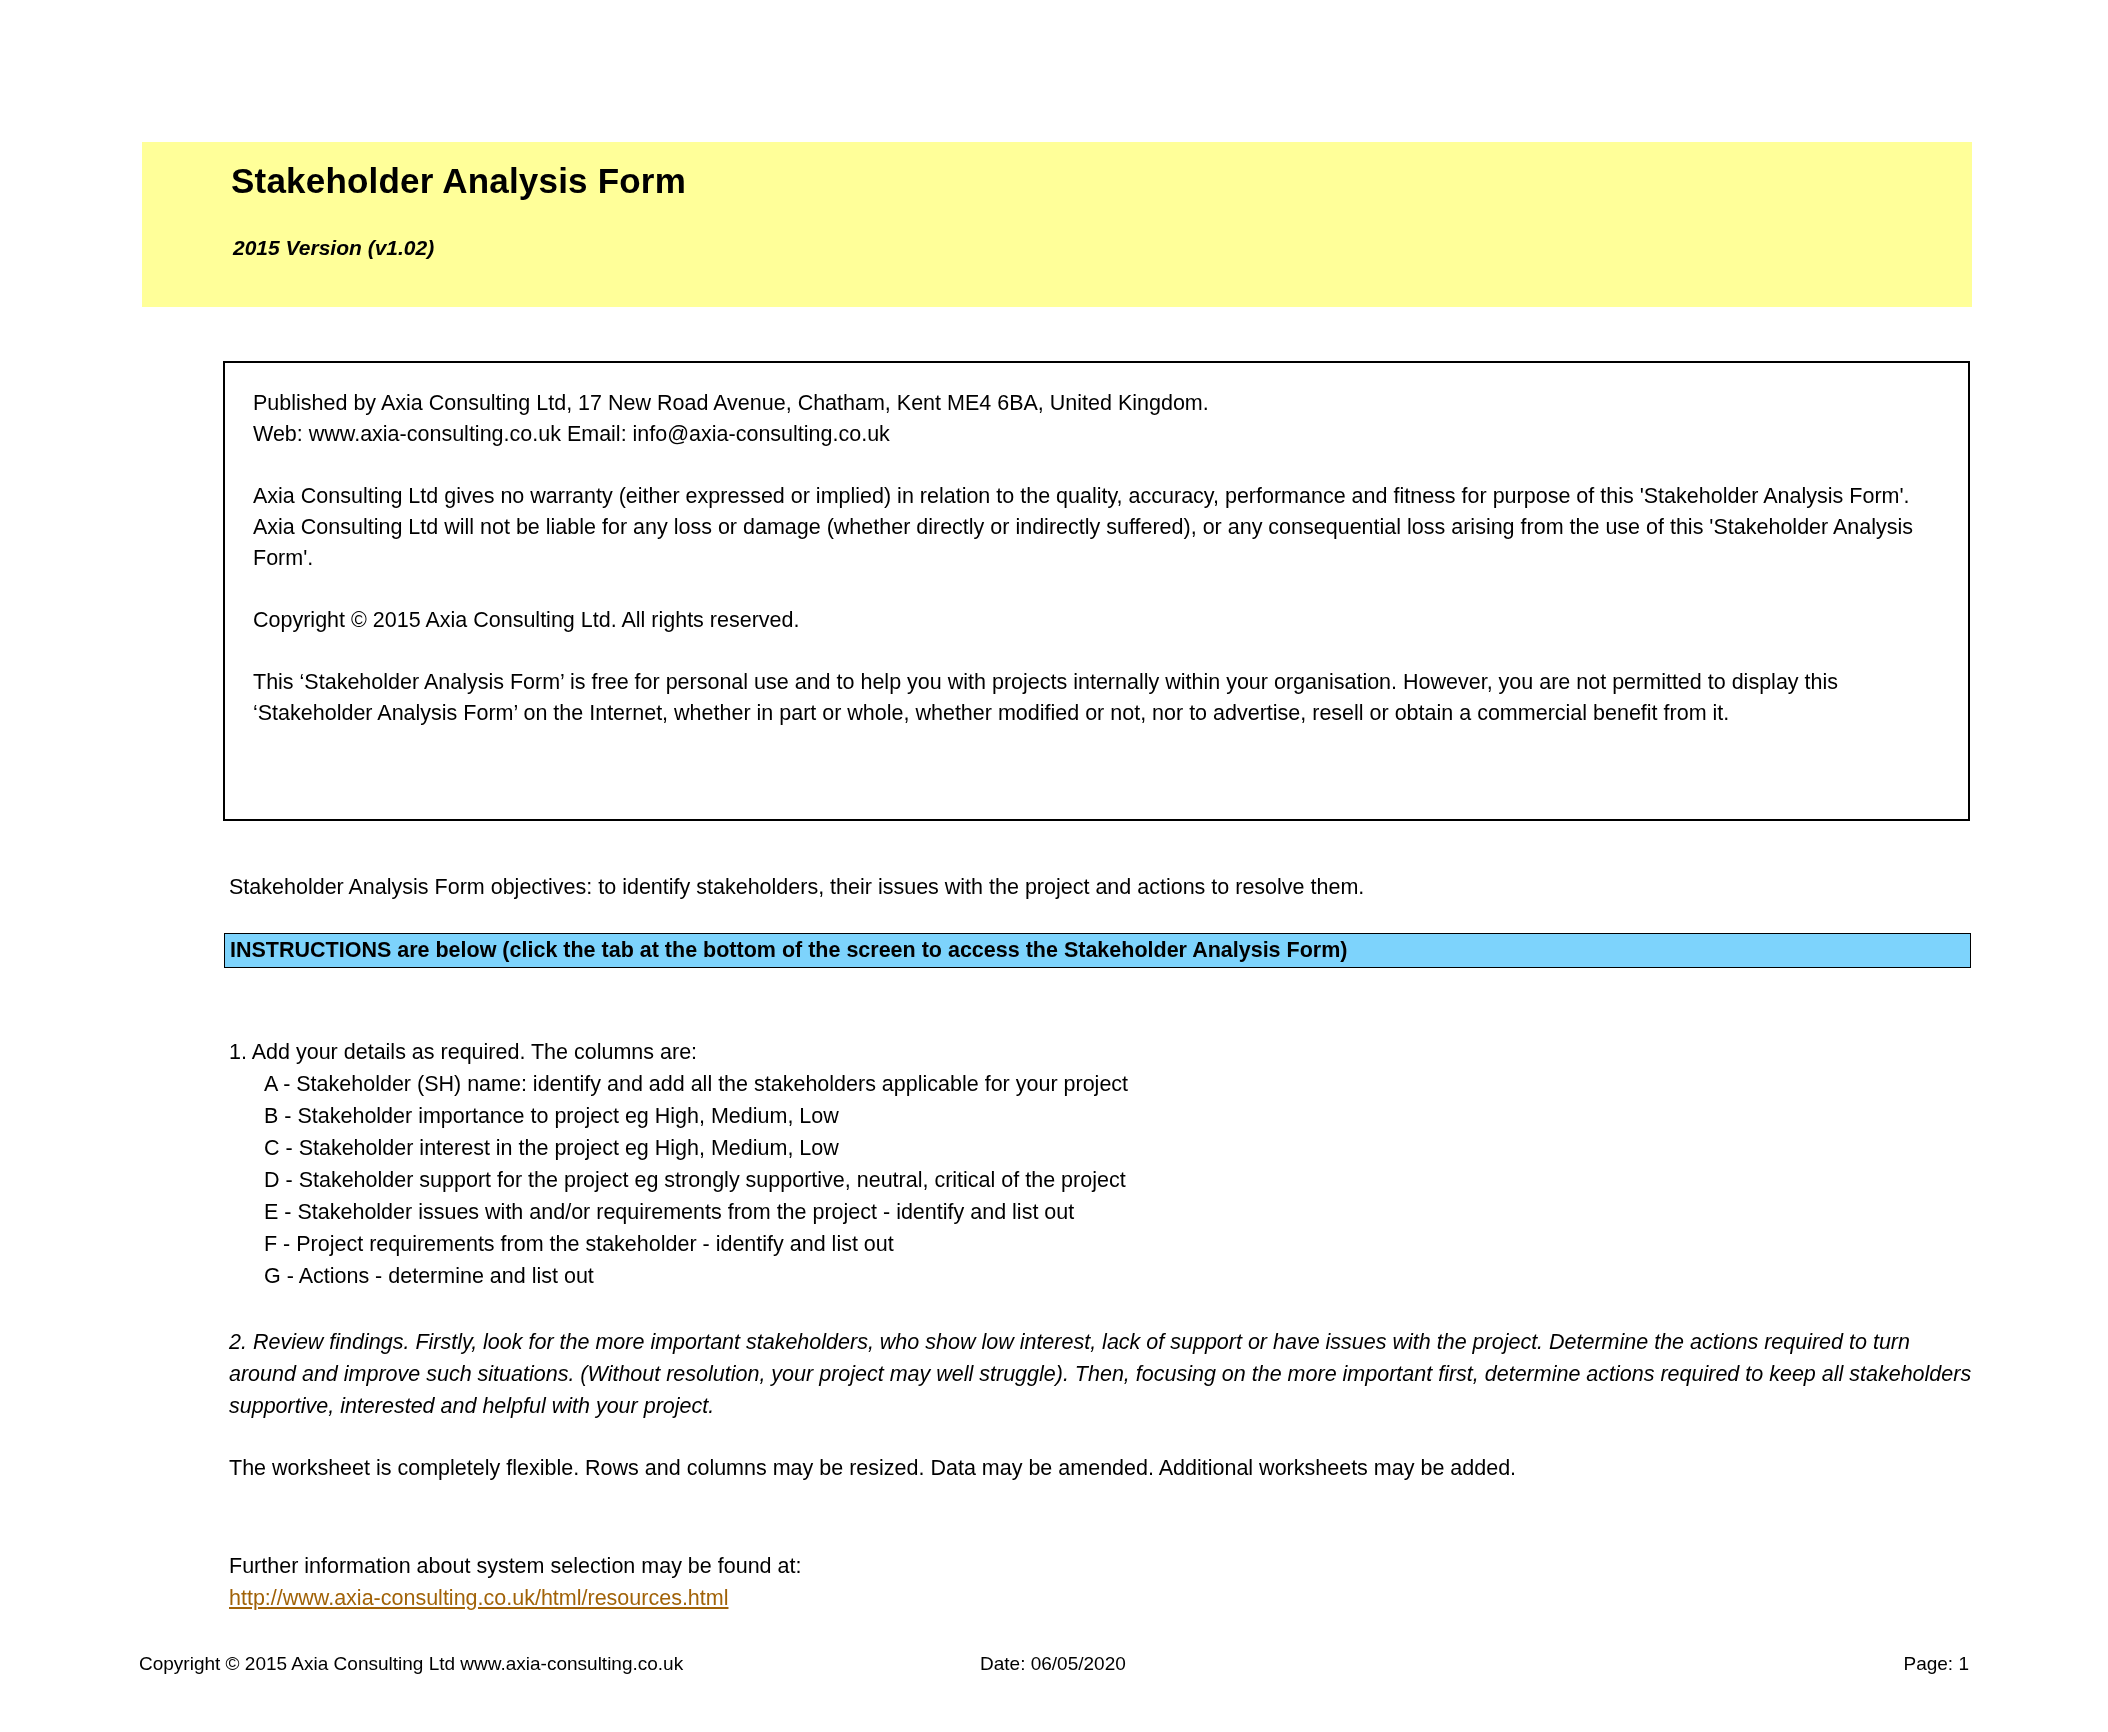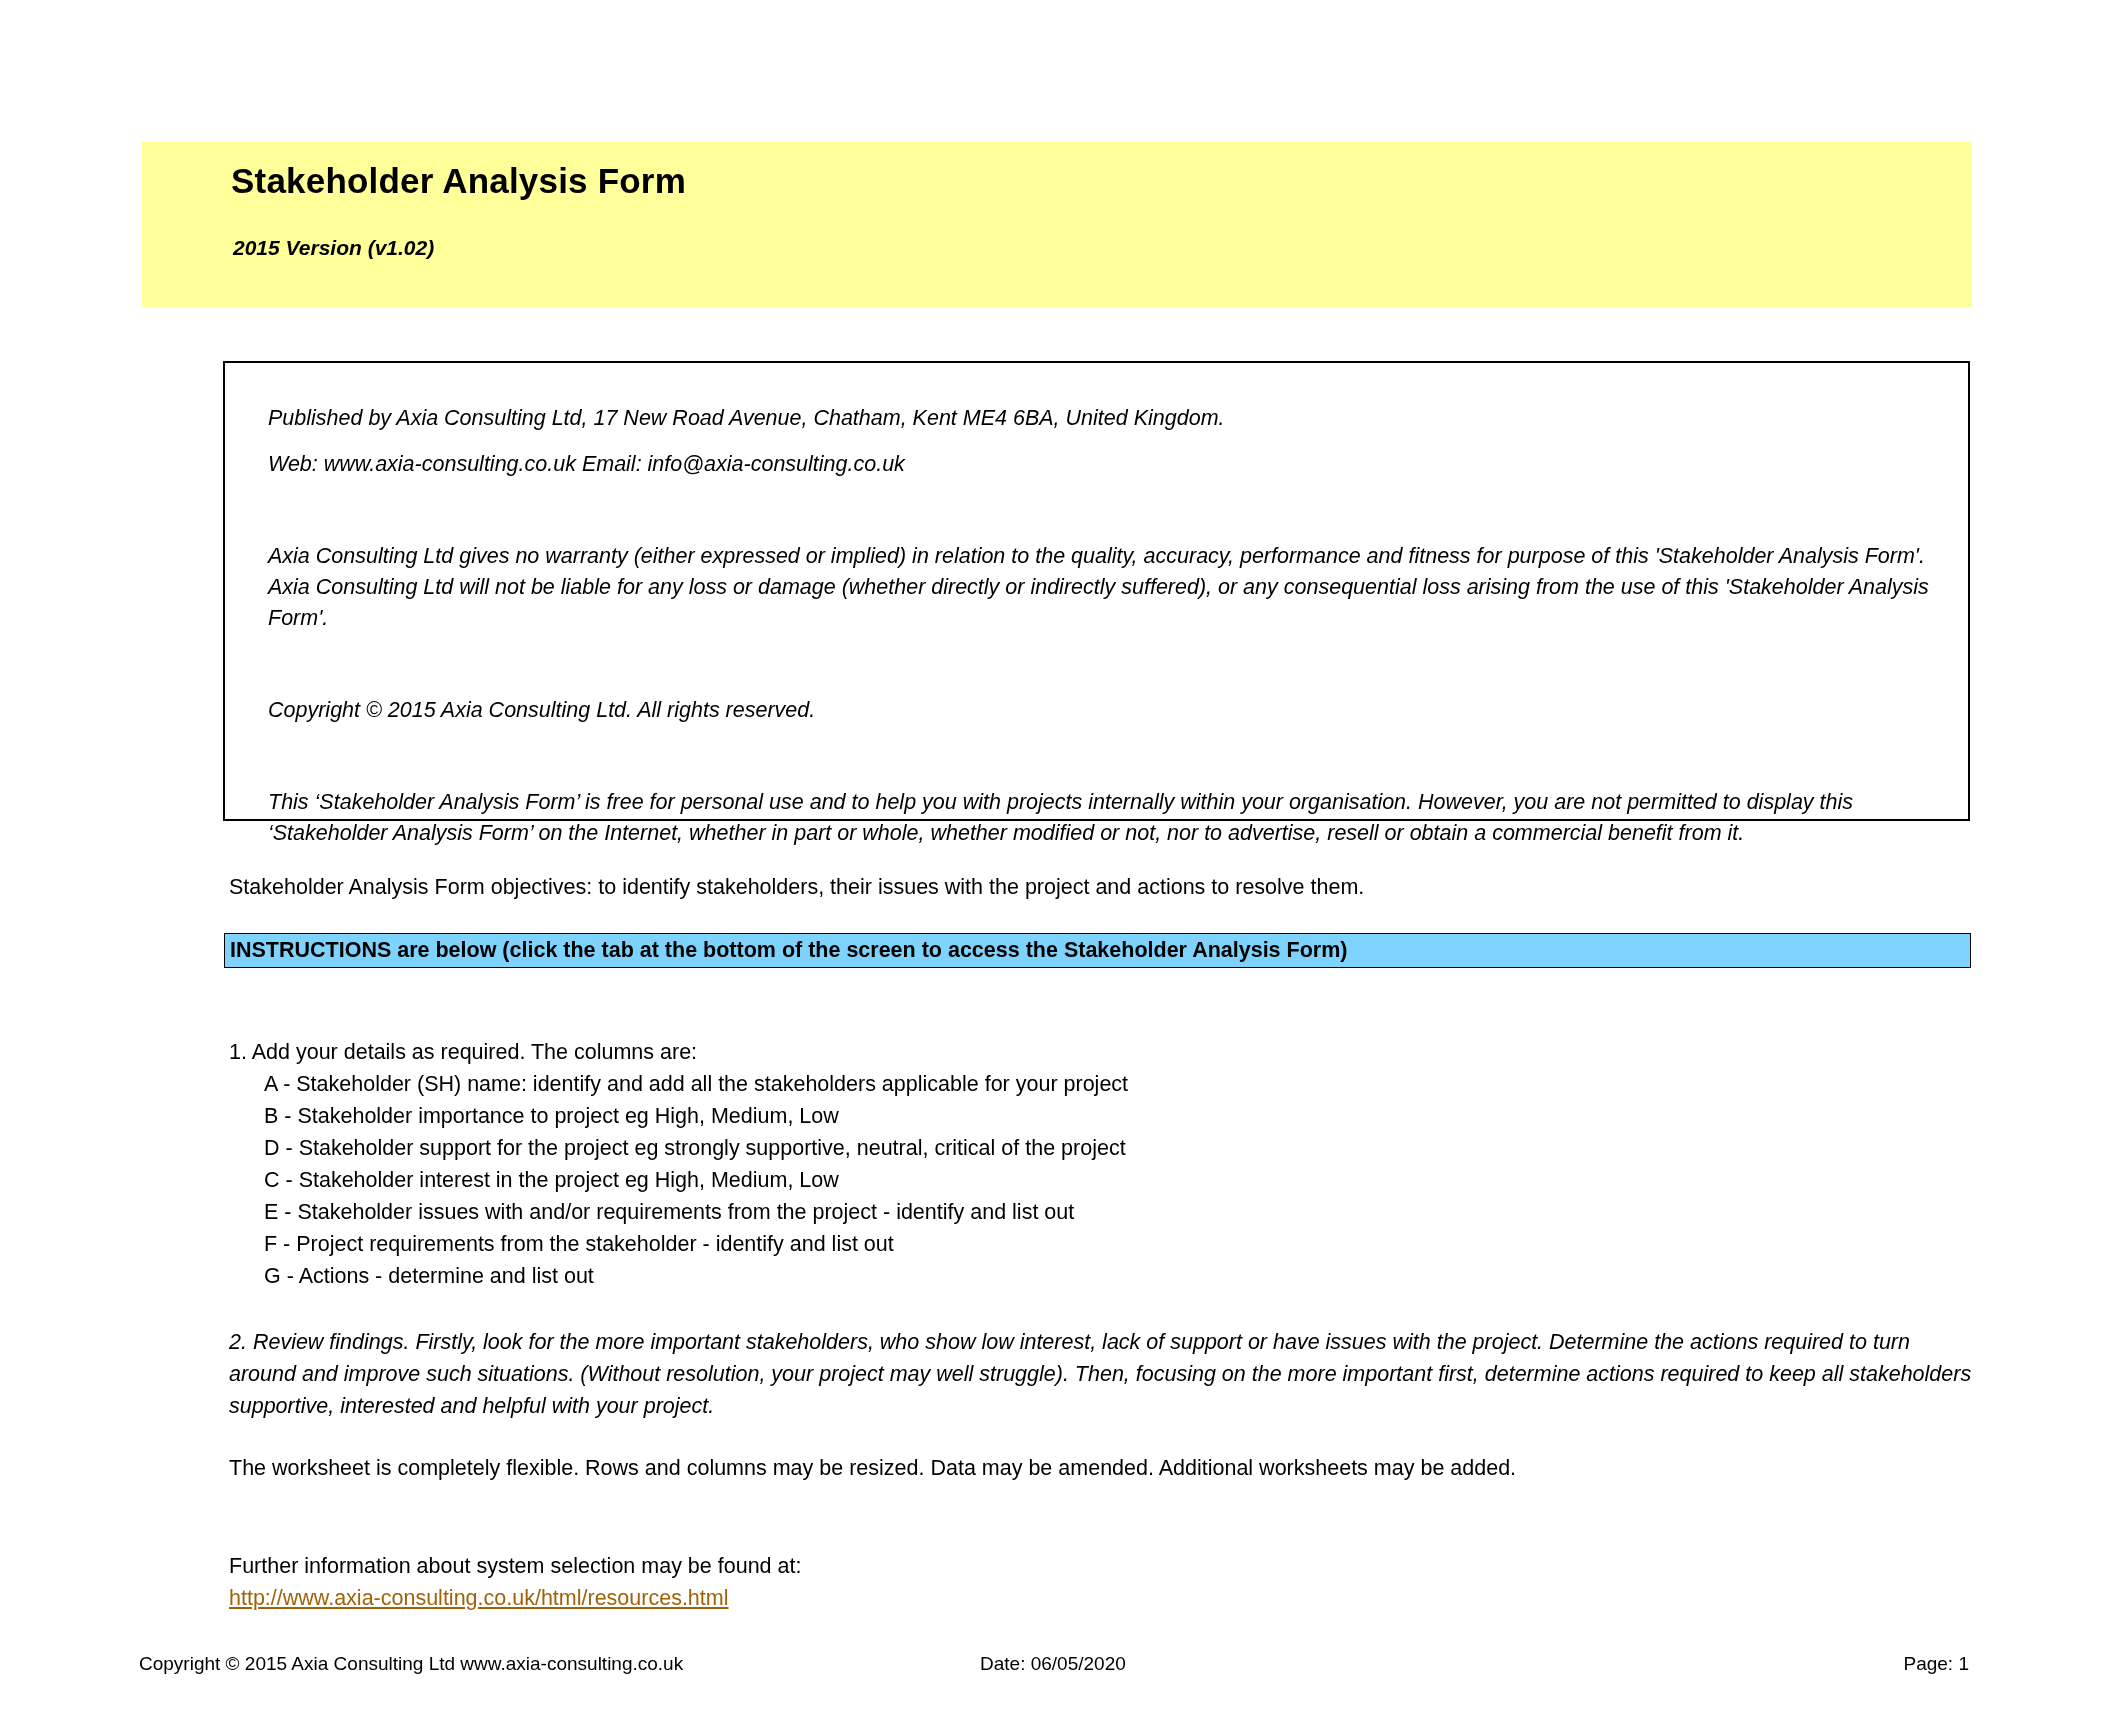--- a/index.html
+++ b/index.html
@@ -61,24 +61,23 @@
     border: 2.5px solid #000000;
     box-sizing: border-box;
   }
   .legal-inner {
     position: absolute;
     left: 28px;
     top: 25px;
     width: 1692px;
   }
   .legal-inner p {
-    margin: 15px;
+    margin: 0;
     font-size: 21.5px;
     line-height: 31px;
-    font-style: italic;
   }
   .legal-gap {
     height: 31px;
   }
 
   
   .objectives {
     position: absolute;
     left: 229px;
     top: 875px;
@@ -190,22 +189,22 @@
   <div class="objectives">Stakeholder Analysis Form objectives: to identify stakeholders, their issues with the project and actions to resolve them.</div>
 
   <div class="instructions-bar">
     <span>INSTRUCTIONS are below (click the tab at the bottom of the screen to access the Stakeholder Analysis Form)</span>
   </div>
 
   <div class="body-text sec1">
     <p class="item">1. Add your details as required. The columns are:</p>
     <p class="item sub">A - Stakeholder (SH) name: identify and add all the stakeholders applicable for your project</p>
     <p class="item sub">B - Stakeholder importance to project eg High, Medium, Low</p>
+    <p class="item sub">C - Stakeholder interest in the project eg High, Medium, Low</p>
     <p class="item sub">D - Stakeholder support for the project eg strongly supportive, neutral, critical of the project</p>
-    <p class="item sub">C - Stakeholder interest in the project eg High, Medium, Low</p>
     <p class="item sub">E - Stakeholder issues with and/or requirements from the project - identify and list out</p>
     <p class="item sub">F - Project requirements from the stakeholder - identify and list out</p>
     <p class="item sub">G - Actions - determine and list out</p>
   </div>
 
   <div class="body-text sec2">
     <p>2. Review findings. Firstly, look for the more important stakeholders, who show low interest, lack of support or have issues with the project. Determine the actions required to turn around and improve such situations. (Without resolution, your project may well struggle). Then, focusing on the more important first, determine actions required to keep all stakeholders supportive, interested and helpful with your project.</p>
   </div>
 
   <div class="body-text sec3">

